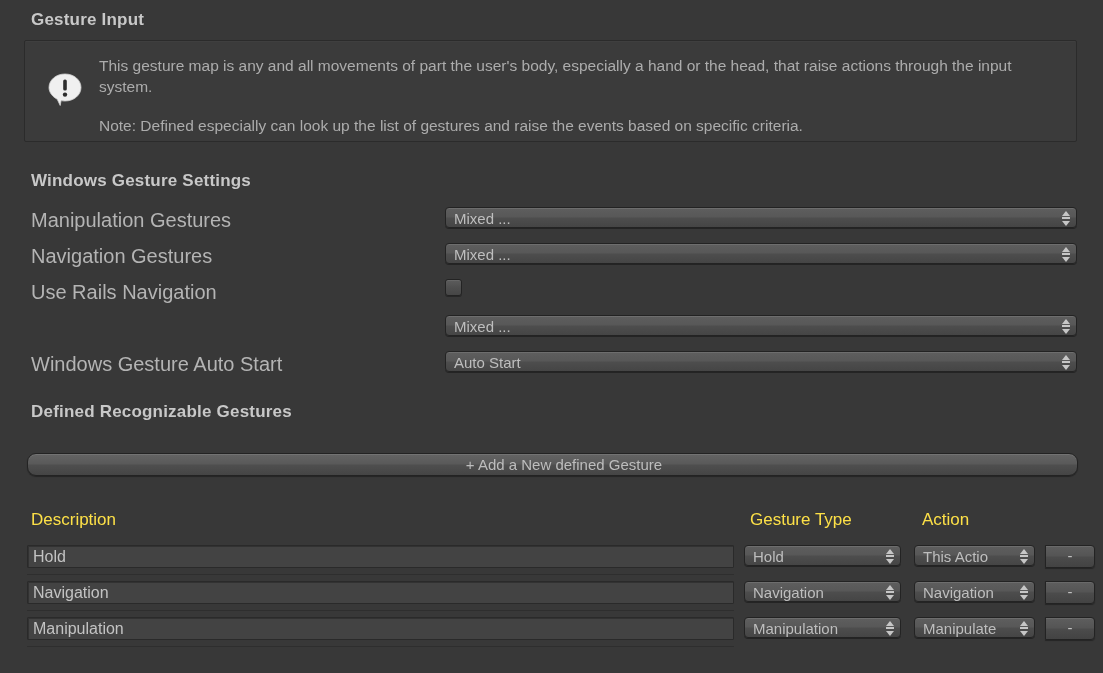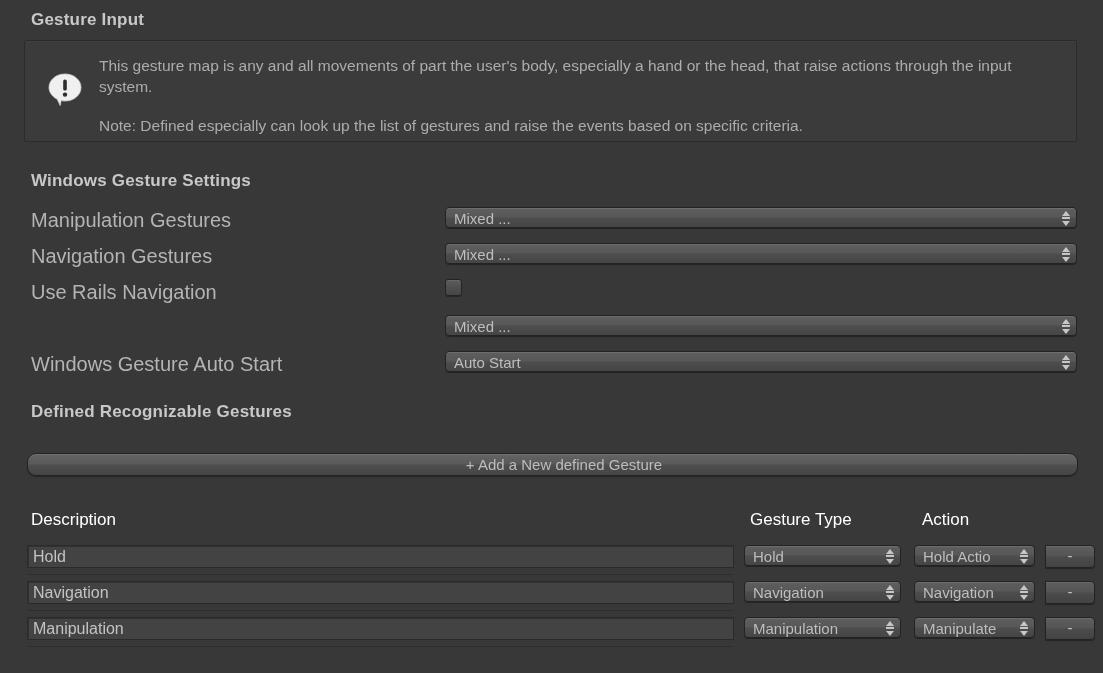--- a/index.html
+++ b/index.html
@@ -24,21 +24,21 @@
     color: #c8c8c8;
     letter-spacing: 0.2px;
   }
   .field-label {
     font-size: 20px;
     color: #b4b4b4;
     white-space: nowrap;
   }
   .col-header {
     font-size: 17px;
-    color: #ffffff;
+    color: #fde047;
     white-space: nowrap;
   }
 
   
   #gesture-input-title {
     position: absolute;
     left: 31px;
     top: 10px;
   }
 
@@ -349,21 +349,21 @@
   <div class="desc-field">Hold</div>
   <div class="popup type-popup">
     <span class="popup-label">Hold</span>
     <span class="popup-arrows">
       <span class="up"></span>
         <span class="bar"></span>
         <span class="down"></span>
     </span>
   </div>
   <div class="popup action-popup">
-    <span class="popup-label">Hold Actio</span>
+    <span class="popup-label">This Actio</span>
     <span class="popup-arrows">
       <span class="up"></span>
         <span class="bar"></span>
         <span class="down"></span>
     </span>
   </div>
   <div class="remove-button">-</div>
 </div>
 <div class="row-sep" style="top:574px"></div>
 

